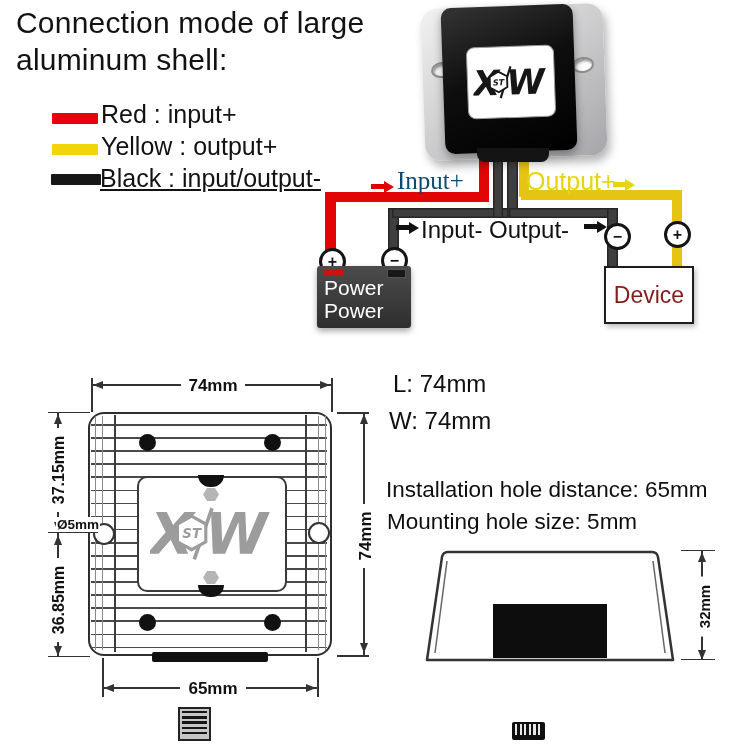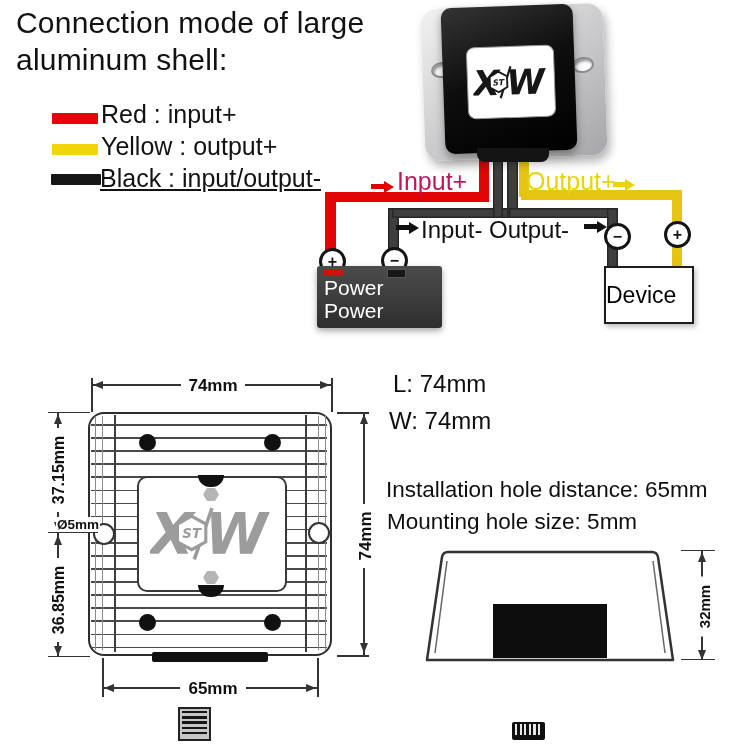--- a/index.html
+++ b/index.html
@@ -12,39 +12,39 @@
   .legend-bar{height:11px;border-radius:1px;}
   .bar-red{background:#e8000d;}
   .bar-yellow{background:#f2d506;}
   .bar-black{background:#161616;}
   
   .wire{position:absolute;}
   .w-red{background:#e10505;}
   .w-yellow{background:#e6c414;}
   .w-dark{background:#3f3f3f;box-shadow:inset 0 0 0 1.5px #262626;}
   
-  .lbl-input{font-size:25px;color:#be185d;white-space:nowrap;}
+  .lbl-input{font-size:25px;color:#0c4a6e;white-space:nowrap;font-family:Liberation Serif, serif;}
   .lbl-output{font-size:25px;color:#e8d40c;white-space:nowrap;}
   .lbl-minus{font-size:24px;color:#111;white-space:nowrap;}
   
   .arr{position:absolute;height:5px;}
   .arr:after{content:"";position:absolute;right:-9px;top:50%;transform:translateY(-50%);
              border-top:6px solid transparent;border-bottom:6px solid transparent;}
   .arr-red{background:#e00000;}   .arr-red:after{border-left:10px solid #e00000;}
   .arr-yel{background:#e8d40c;}   .arr-yel:after{border-left:10px solid #e8d40c;}
   .arr-blk{background:#111;}      .arr-blk:after{border-left:10px solid #111;}
   
   .badge{position:absolute;width:21px;height:21px;border-radius:50%;background:#fff;
          border:3px solid #141414;font-size:16px;font-weight:bold;line-height:21px;
          text-align:center;color:#141414;}
   
-  .ps-box{background:linear-gradient(#4c4c4c,#2e2e2e);border-radius:3px;box-shadow:0 3px 6px rgba(0,0,0,.35);padding-left:31px;}
+  .ps-box{background:linear-gradient(#4c4c4c,#2e2e2e);border-radius:3px;box-shadow:0 3px 6px rgba(0,0,0,.35);}
   .ps-text{color:#fff;font-size:21px;line-height:1.05;white-space:nowrap;}
   .dev-box{background:#fff;border:2.5px solid #1d1d1d;box-shadow:2px 3px 5px rgba(0,0,0,.25);}
-  .dev-text{font-size:23px;color:#000000;}
+  .dev-text{font-size:23px;color:#7f1d1d;text-align:center;}
   
   .plate{background:linear-gradient(145deg,#f2f2f2,#c9c9cb 55%,#a6a6aa);border-radius:16px;
          box-shadow:3px 6px 10px rgba(0,0,0,.3);transform:rotate(-2deg);}
   .hole{background:#fdfdfd;border:2px solid #8d8d8d;border-radius:50%;
         box-shadow:inset 1px 2px 3px rgba(0,0,0,.45);transform:rotate(-8deg);}
   .pbody{background:linear-gradient(160deg,#343434,#0e0e0e 45%,#000);border-radius:10px;
          transform:rotate(-2deg);box-shadow:0 4px 8px rgba(0,0,0,.35);}
   .pbump{background:#141414;border-radius:0 0 8px 8px;}
   .plabel{background:#fff;border-radius:8px;border:1px solid #999;transform:rotate(-2deg);
           display:flex;align-items:center;justify-content:center;}

